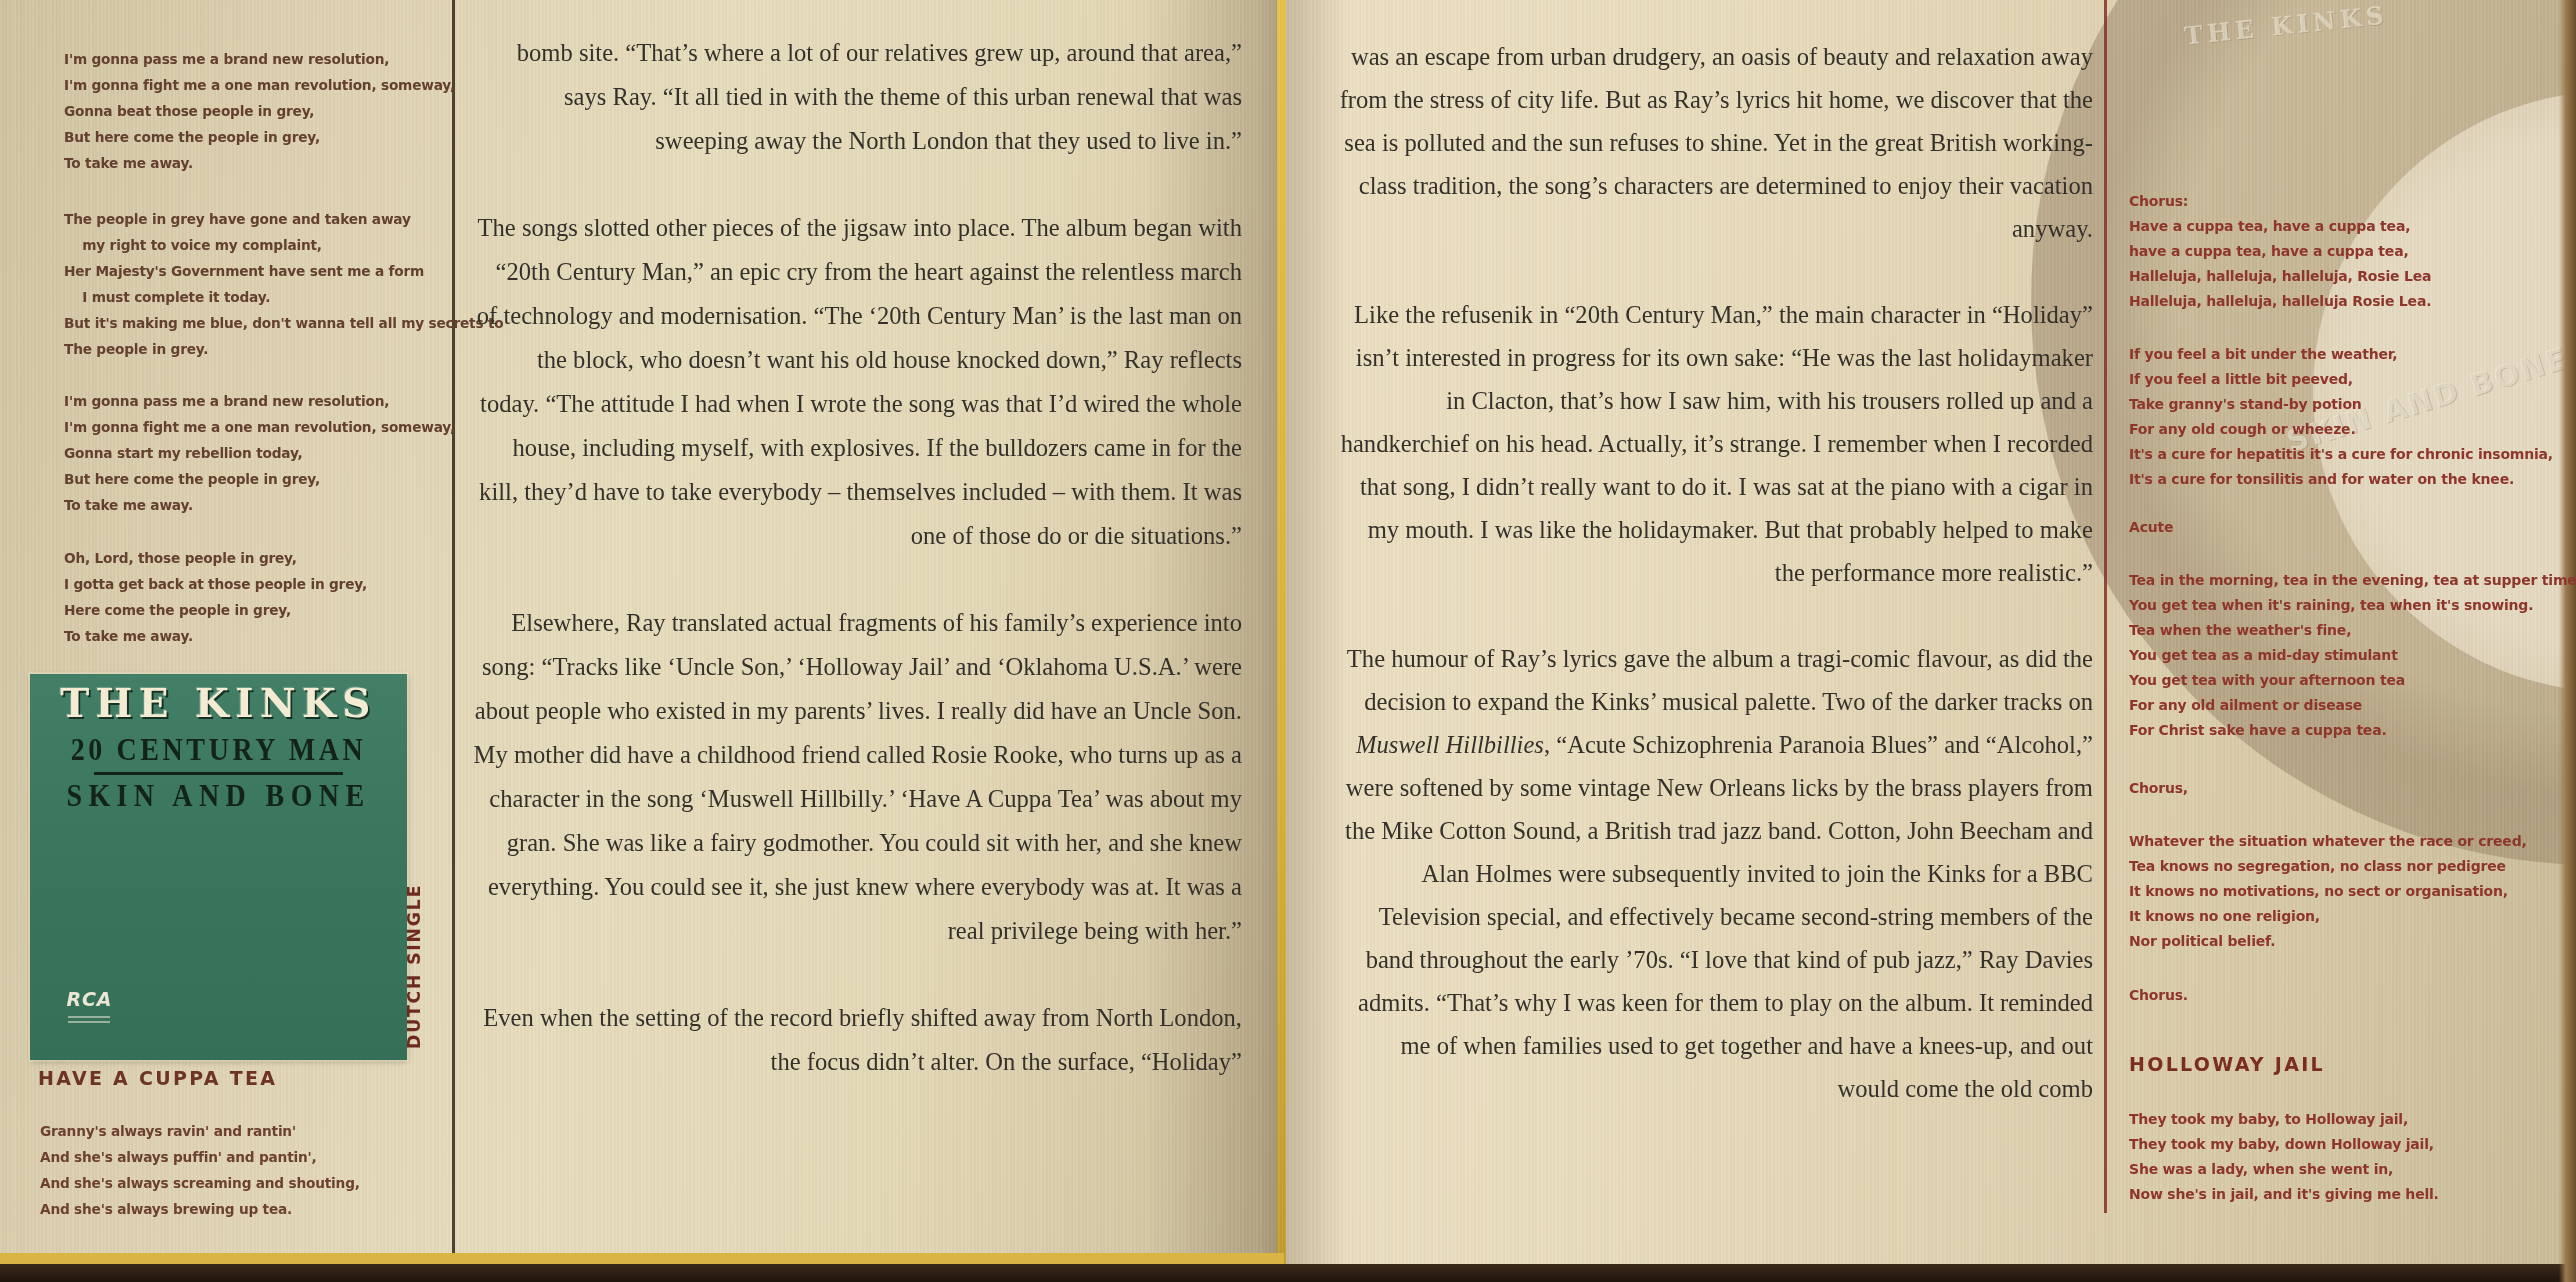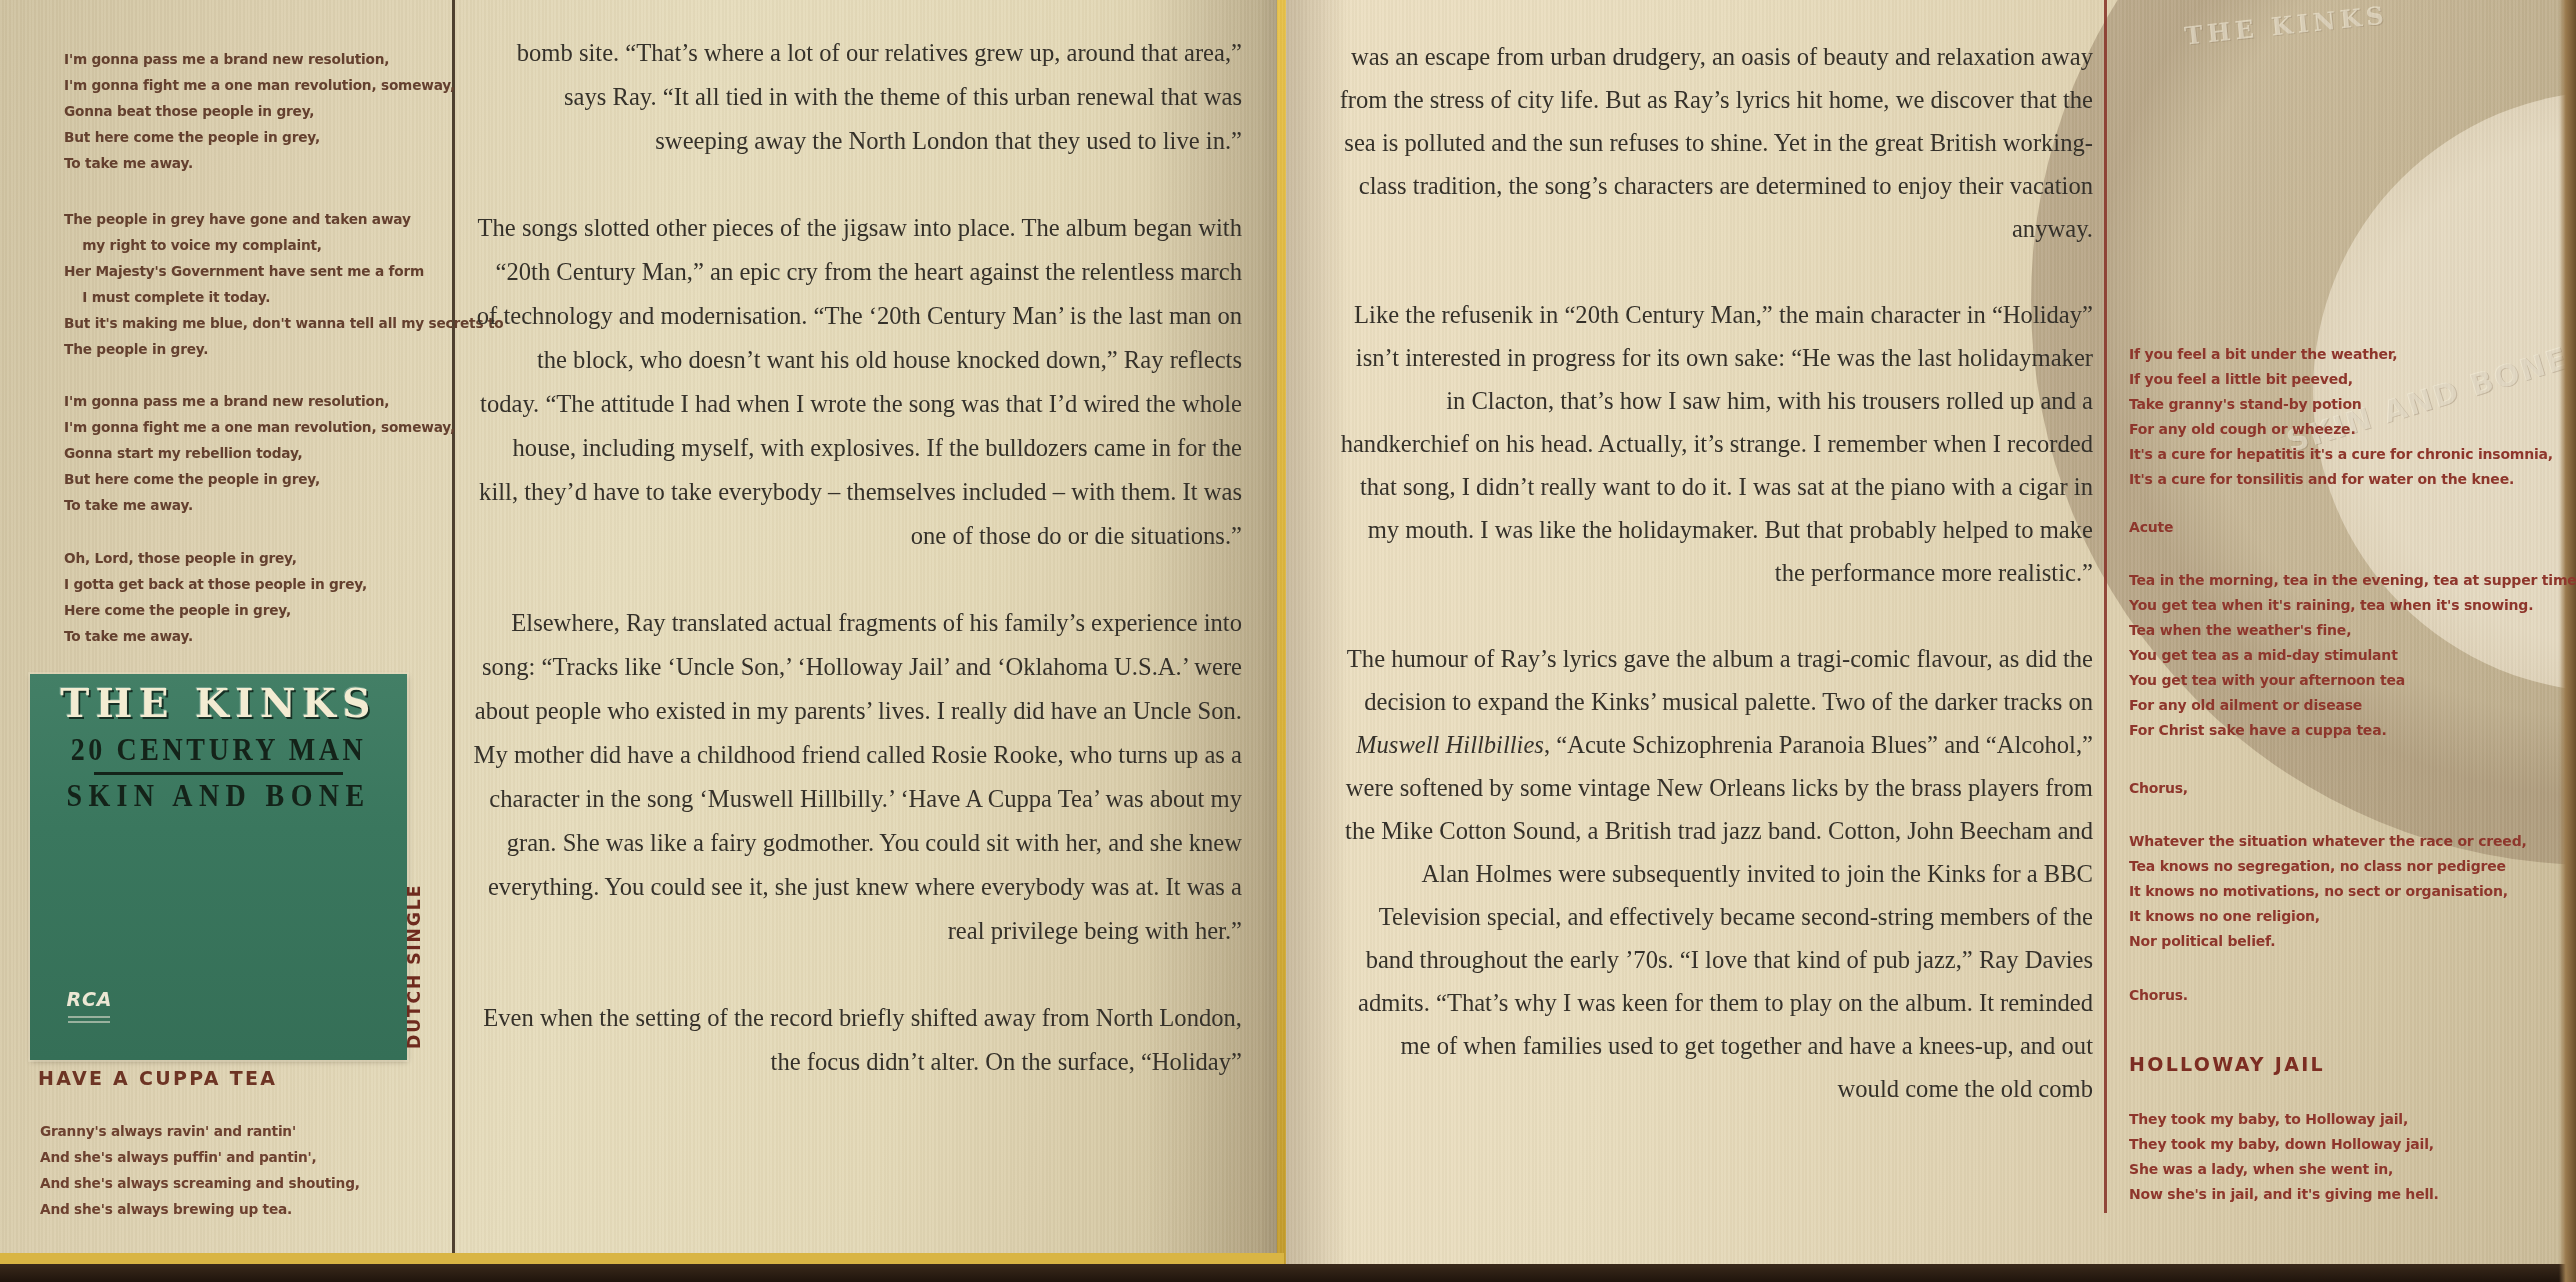--- a/index.html
+++ b/index.html
@@ -156,20 +156,25 @@
     <p>Elsewhere, Ray translated actual fragments of his family’s experience into song: “Tracks like ‘Uncle Son,’ ‘Holloway Jail’ and ‘Oklahoma U.S.A.’ were about people who existed in my parents’ lives. I really did have an Uncle Son. My mother did have a childhood friend called Rosie Rooke, who turns up as a character in the song ‘Muswell Hillbilly.’ ‘Have A Cuppa Tea’ was about my gran. She was like a fairy godmother. You could sit with her, and she knew everything. You could see it, she just knew where everybody was at. It was a real privilege being with her.”</p>
     <p>Even when the setting of the record briefly shifted away from North London, the focus didn’t alter. On the surface, “Holiday”</p>
   </div>
 
   <div class="article art-right">
     <p>was an escape from urban drudgery, an oasis of beauty and relaxation away from the stress of city life. But as Ray’s lyrics hit home, we discover that the sea is polluted and the sun refuses to shine. Yet in the great British working-class tradition, the song’s characters are determined to enjoy their vacation anyway.</p>
     <p>Like the refusenik in “20th Century Man,” the main character in “Holiday” isn’t interested in progress for its own sake: “He was the last holidaymaker in Clacton, that’s how I saw him, with his trousers rolled up and a handkerchief on his head. Actually, it’s strange. I remember when I recorded that song, I didn’t really want to do it. I was sat at the piano with a cigar in my mouth. I was like the holidaymaker. But that probably helped to make the performance more realistic.”</p>
     <p><span>The humour of Ray’s lyrics gave the album a tragi-comic flavour, as did the decision to expand the Kinks’ musical palette. Two of the darker tracks on </span><em>Muswell Hillbillies</em><span>, “Acute Schizophrenia Paranoia Blues” and “Alcohol,” were softened by some vintage New Orleans licks by the brass players from the Mike Cotton Sound, a British trad jazz band. Cotton, John Beecham and Alan Holmes were subsequently invited to join the Kinks for a BBC Television special, and effectively became second-string members of the band throughout the early ’70s. “I love that kind of pub jazz,” Ray Davies admits. “That’s why I was keen for them to play on the album. It reminded me of when families used to get together and have a knees-up, and out would come the old comb</span></p>
   </div>
 
+  <div class="rstanza rc1">Chorus:
+Have a cuppa tea, have a cuppa tea,
+have a cuppa tea, have a cuppa tea,
+Halleluja, halleluja, halleluja, Rosie Lea
+Halleluja, halleluja, halleluja Rosie Lea.</div>
   <div class="rstanza rv2">If you feel a bit under the weather,
 If you feel a little bit peeved,
 Take granny's stand-by potion
 For any old cough or wheeze.
 It's a cure for hepatitis it's a cure for chronic insomnia,
 It's a cure for tonsilitis and for water on the knee.</div>
   <div class="rstanza rc2">Acute</div>
   <div class="rstanza rv3">Tea in the morning, tea in the evening, tea at supper time,
 You get tea when it's raining, tea when it's snowing.
 Tea when the weather's fine,

